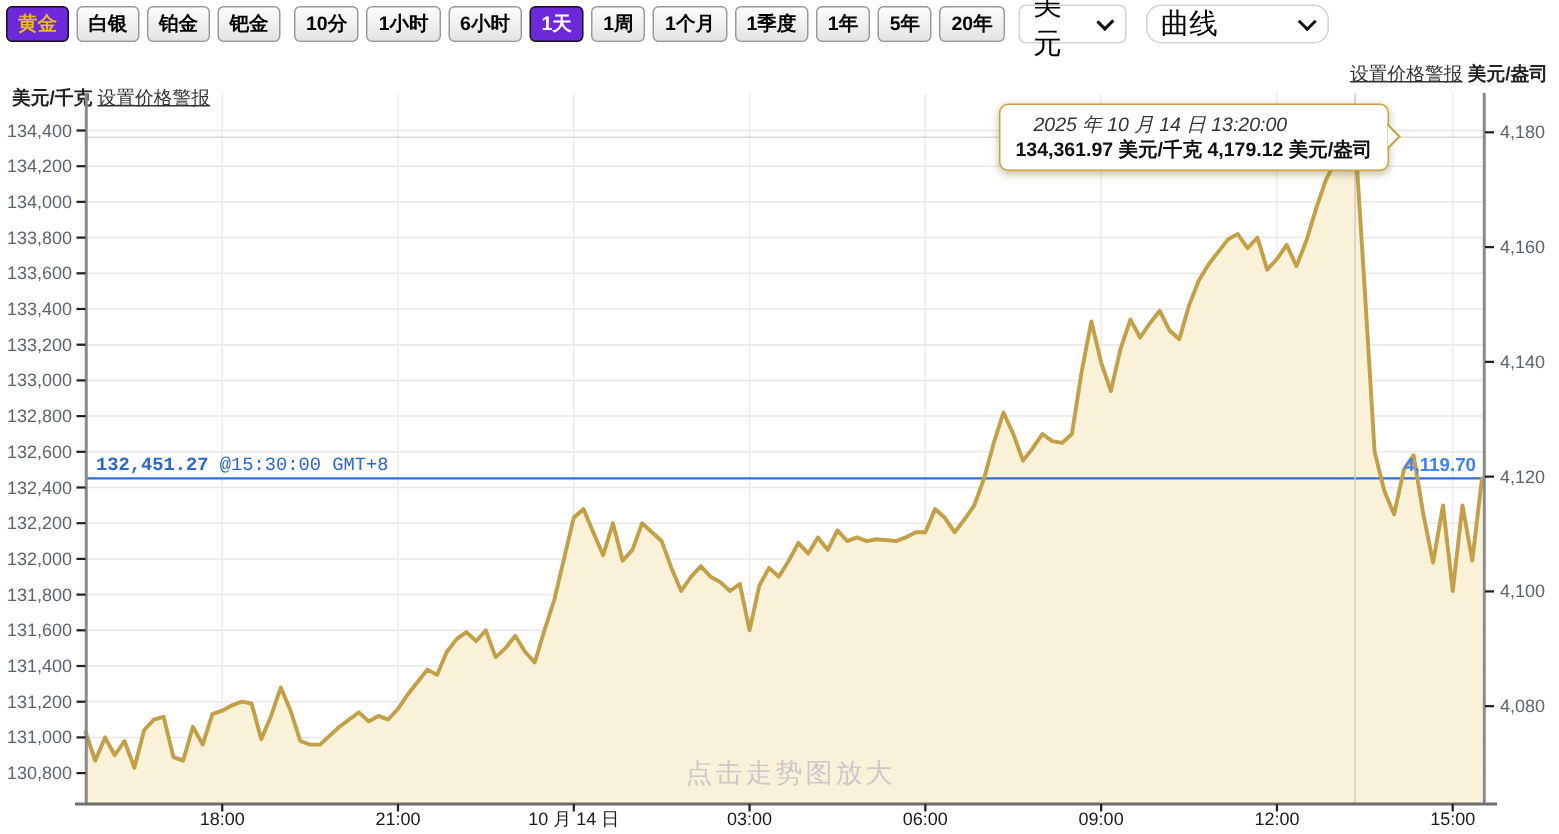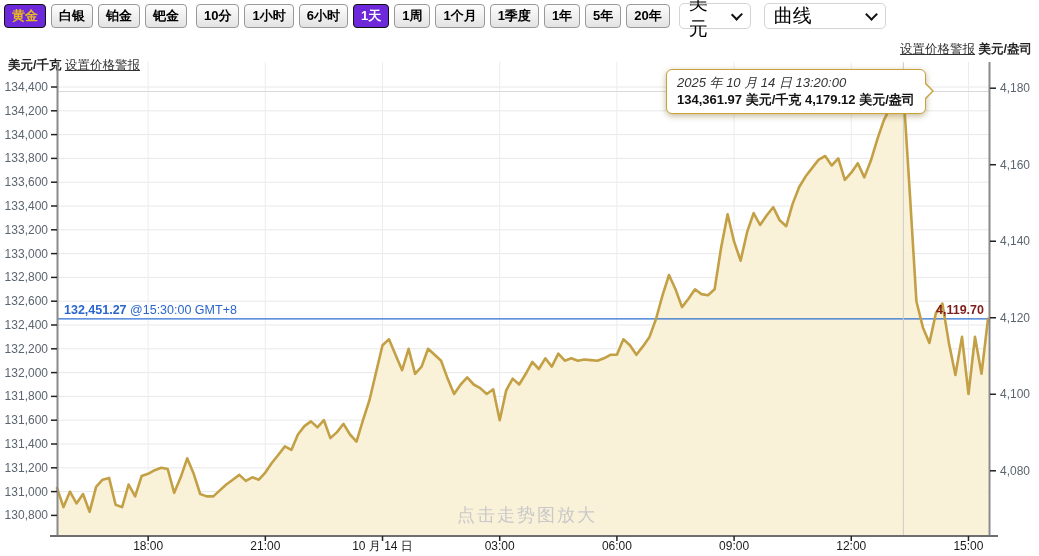--- a/index.html
+++ b/index.html
@@ -13,46 +13,46 @@
       font-family:inherit;font-size:13px;font-weight:bold;color:#000;height:24px;
       padding:1px 7px;cursor:pointer;line-height:20px;}
   .tb.sel{background:#6d28d9;color:#fff;border-color:#111;}
   .tb.sel.gold{color:#e8b822;}
   .select{display:inline-flex;align-items:center;justify-content:space-between;
       height:24px;border:1px solid #d4d4d4;border-radius:5px;background:#fff;
       padding:0 9px;font-size:19px;color:#000;cursor:pointer;margin-right:13px;}
   .select .chev{width:7px;height:7px;border-right:2.4px solid #111;border-bottom:2.4px solid #111;
       transform:rotate(45deg);margin-left:14px;margin-top:-4px;}
   .sel-curr{width:52px;}
-  .sel-style{width:102px;}
+  .sel-style{width:102px;border-radius:10px;}
   
   .subheader{position:absolute;top:41px;left:0;width:100%;font-size:12.5px;color:#222;}
   .sh-left{position:absolute;left:8px;top:16px;}
   .sh-right{position:absolute;right:7px;top:0;}
   .unit{font-weight:bold;}
   .alert-link{color:#333;text-decoration:underline;cursor:pointer;}
   
   #chart-svg{position:absolute;left:0;top:0;}
   .axis-num{font-size:12px;fill:#5b6570;}
   .axis-time{font-size:12px;fill:#1a1a1a;}
   
   .tooltip{position:absolute;left:666px;top:69px;background:#fff;border:1px solid #c9a23c;
       border-radius:6px;padding:4px 10px 5px;box-shadow:0 2px 6px rgba(120,95,30,.45);
       font-size:13px;line-height:17px;white-space:nowrap;z-index:5;}
-  .tt-date{font-style:italic;color:#333;}
+  .tt-date{font-style:italic;color:#333;margin-left:12px;}
   .tt-vals{font-weight:bold;color:#111;}
   .tt-arrow-outer{position:absolute;right:-9px;top:12px;width:0;height:0;
       border:9px solid transparent;border-right:none;border-left:9px solid #c9a23c;}
   .tt-arrow-inner{position:absolute;right:-7px;top:14px;width:0;height:0;
       border:7px solid transparent;border-right:none;border-left:7px solid #fff;z-index:6;}
   
   .lp-label{position:absolute;left:64px;font-size:12.5px;color:#2a66cc;white-space:nowrap;z-index:4;}
   .lp-label b{font-weight:bold;}
   .lp-right{position:absolute;left:912px;width:72px;text-align:right;font-size:12.5px;
-      font-weight:bold;color:#7f1d1d;z-index:4;}
+      font-weight:bold;color:#3b82f6;z-index:4;}
   .watermark{position:absolute;left:437px;top:503px;width:180px;text-align:center;
       font-size:18px;color:#c9c9c9;letter-spacing:2px;z-index:3;}
 </style>
 </head>
 <body>
 
 <div class="app">
 
   <div class="toolbar">
     <div class="tab-group" id="metal-tabs">
@@ -205,18 +205,18 @@
     <div class="tt-vals">
       <b>134,361.97</b>
       <span>美元/千克</span>
       <b>4,179.12</b>
       <span>美元/盎司</span>
     </div>
     <i class="tt-arrow-outer"></i>
     <i class="tt-arrow-inner"></i>
   </div>
 
-  <div class="lp-label" id="lp-label" style="top: 302.899px;"><b>132,451.27</b><span> @15:30:00 GMT+8</span></div>
+  <div class="lp-label" id="lp-label" style="top: 302.899px; font-family: Liberation Mono, monospace;"><b>132,451.27</b><span> @15:30:00 GMT+8</span></div>
   <div class="lp-right" id="lp-right" style="top: 302.899px;">4,119.70</div>
 
   <div class="watermark">点击走势图放大</div>
 
 </div>
 
 </body></html>

